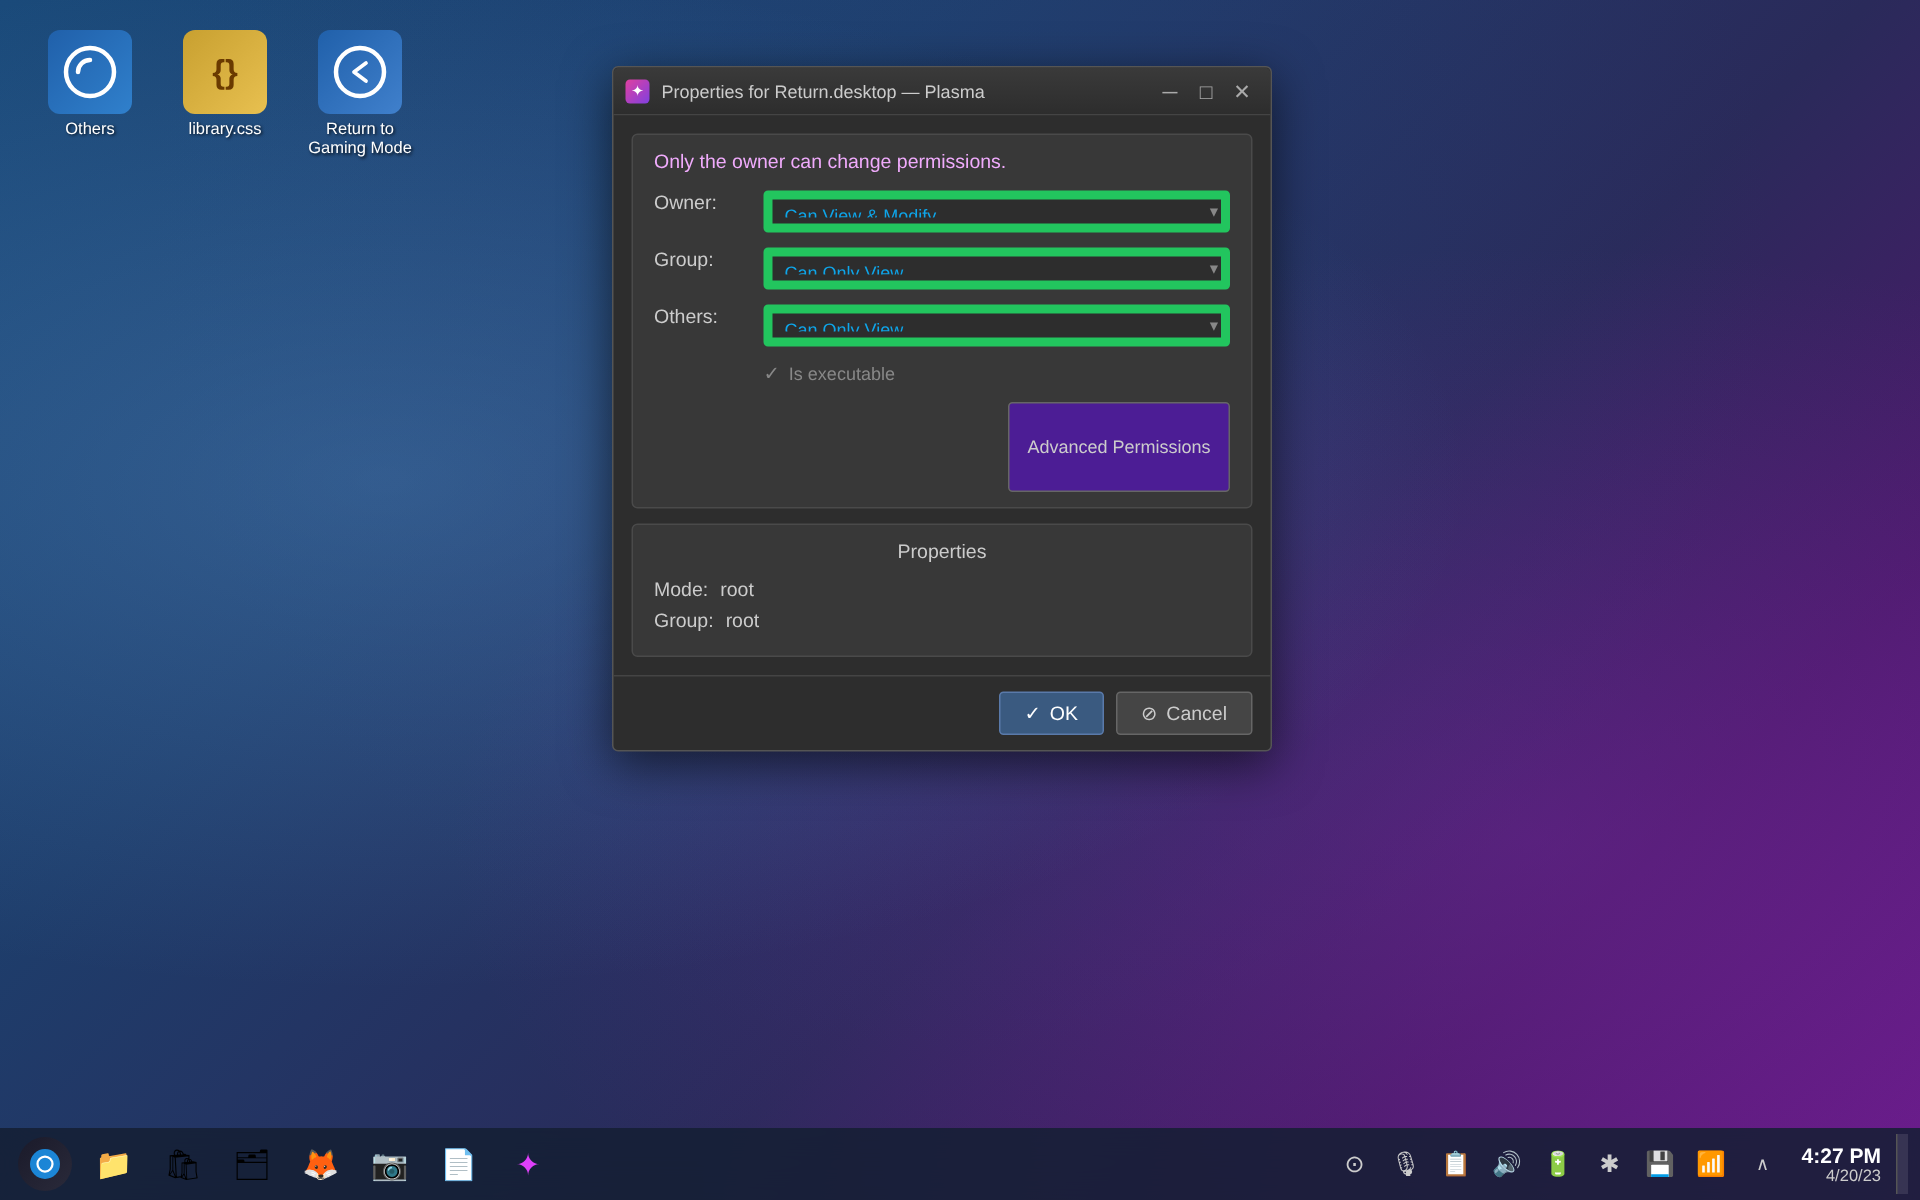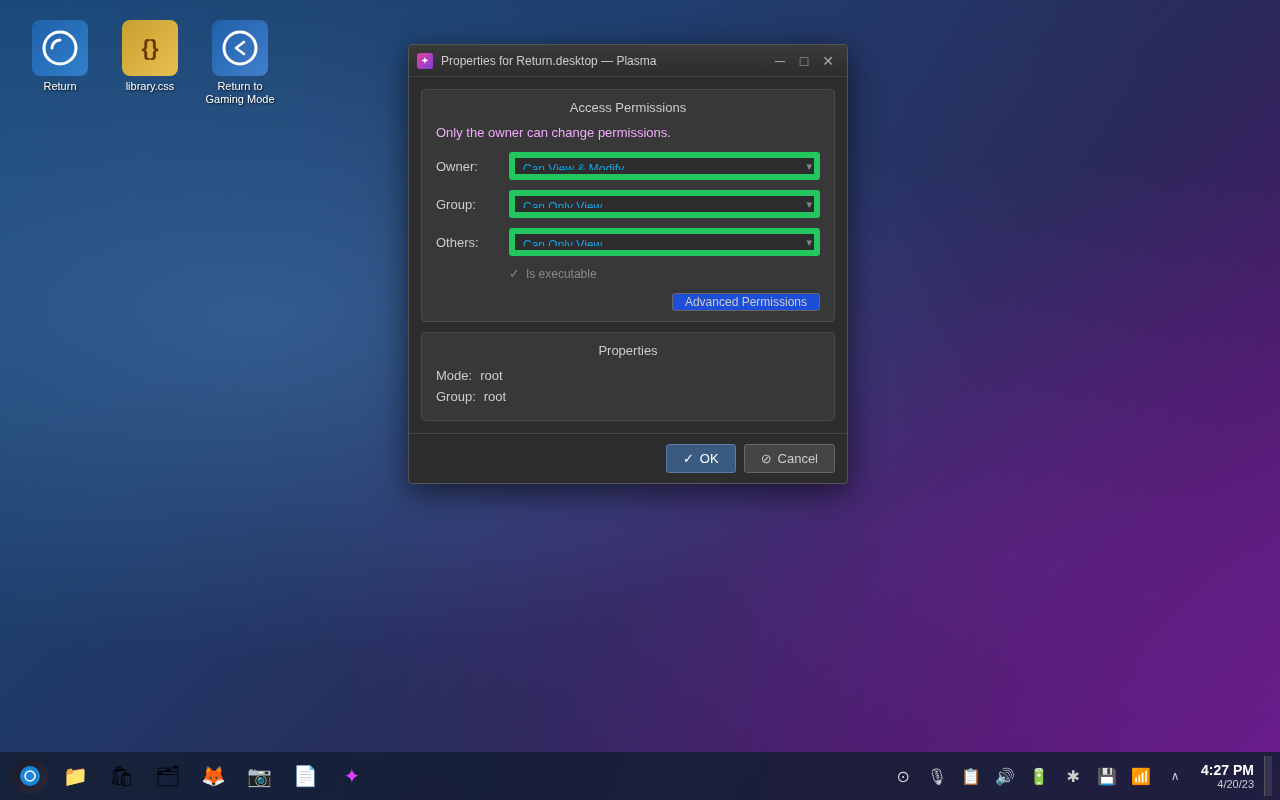--- a/index.html
+++ b/index.html
@@ -191,21 +191,20 @@
     }
 
     .section-note {
       color: #f0abfc;
       font-size: 13px;
       margin-bottom: 12px;
     }
 
     .perm-row {
       display: flex;
-      align-items: center;
       margin-bottom: 10px;
       gap: 8px;
     }
 
     .perm-label {
       color: #ccc;
       width: 65px;
       font-size: 13px;
       flex-shrink: 0;
     }
@@ -254,25 +253,25 @@
       color: #888;
       font-size: 13px;
     }
 
     .advanced-btn-row {
       display: flex;
       justify-content: flex-end;
     }
 
     .advanced-btn {
-      background: #1d4ed8;
+      background: #4c1d95;
       border: 1px solid #666;
       border-radius: 3px;
       color: #ccc;
-      padding: 1px 12px;
+      padding: 22px 12px;
       font-size: 12px;
       cursor: pointer;
     }
 
     
     .ownership-row {
       display: flex;
       align-items: center;
       gap: 8px;
       margin-bottom: 6px;
@@ -411,21 +410,21 @@
   <div class="desktop-bg-overlay"></div>
 
   <div class="desktop-icons">
     <div class="desktop-icon">
       <div class="icon-img icon-emudeck">
         <svg width="36" height="36" viewBox="0 0 36 36">
           <circle cx="18" cy="18" r="16" fill="none" stroke="white" stroke-width="3"></circle>
           <path d="M10 18 A8 8 0 0 1 18 10" stroke="white" stroke-width="3" fill="none" stroke-linecap="round"></path>
         </svg>
       </div>
-      <span class="icon-label">Return</span>
+      <span class="icon-label">Others</span>
     </div>
     <div class="desktop-icon">
       <div class="icon-img icon-css">
         <span style="color:#6a3a00;font-weight:bold;font-size:22px;">{}</span>
       </div>
       <span class="icon-label">library.css</span>
     </div>
     <div class="desktop-icon">
       <div class="icon-img icon-return">
         <svg width="36" height="36" viewBox="0 0 36 36">
@@ -447,21 +446,20 @@
         <button class="title-btn">─</button>
         <button class="title-btn">□</button>
         <button class="title-btn close">✕</button>
       </div>
     </div>
 
 
     <div class="dialog-content">
 
       <div class="section-panel">
-        <div class="section-title">Access Permissions</div>
         <div class="section-note">Only the owner can change permissions.</div>
 
         <div class="perm-row">
           <span class="perm-label">Owner:</span>
           <div class="perm-select-wrapper">
             <select>
               <option>Can View &amp; Modify</option>
               <option>Can Only View</option>
               <option>Forbidden</option>
             </select>

